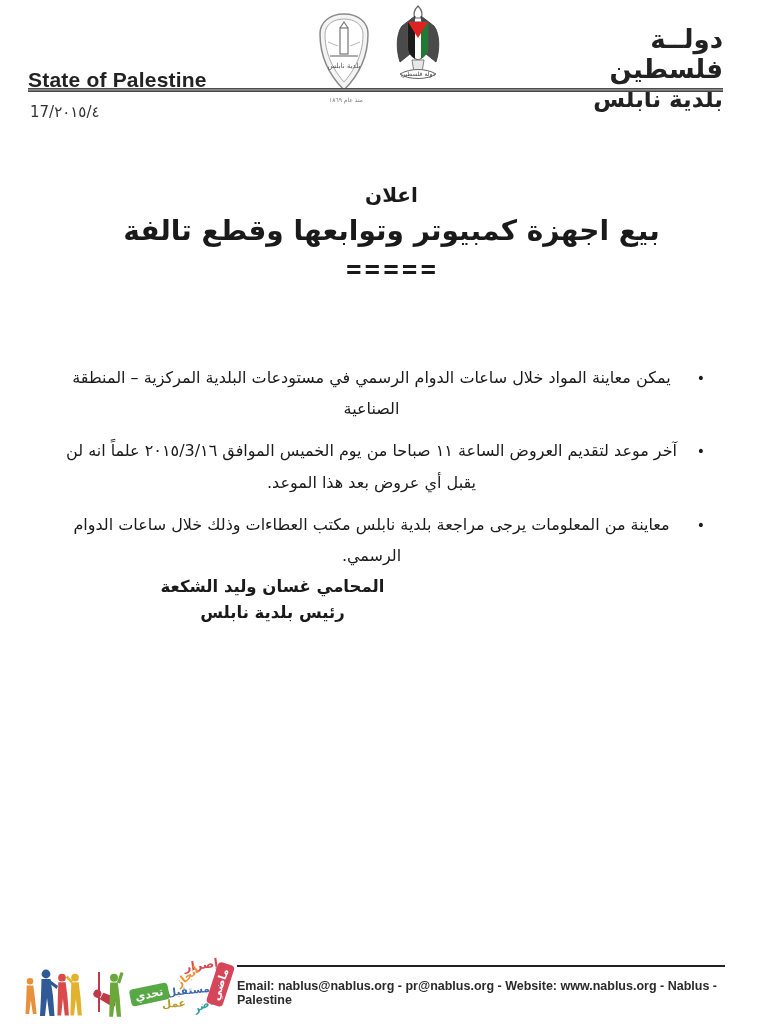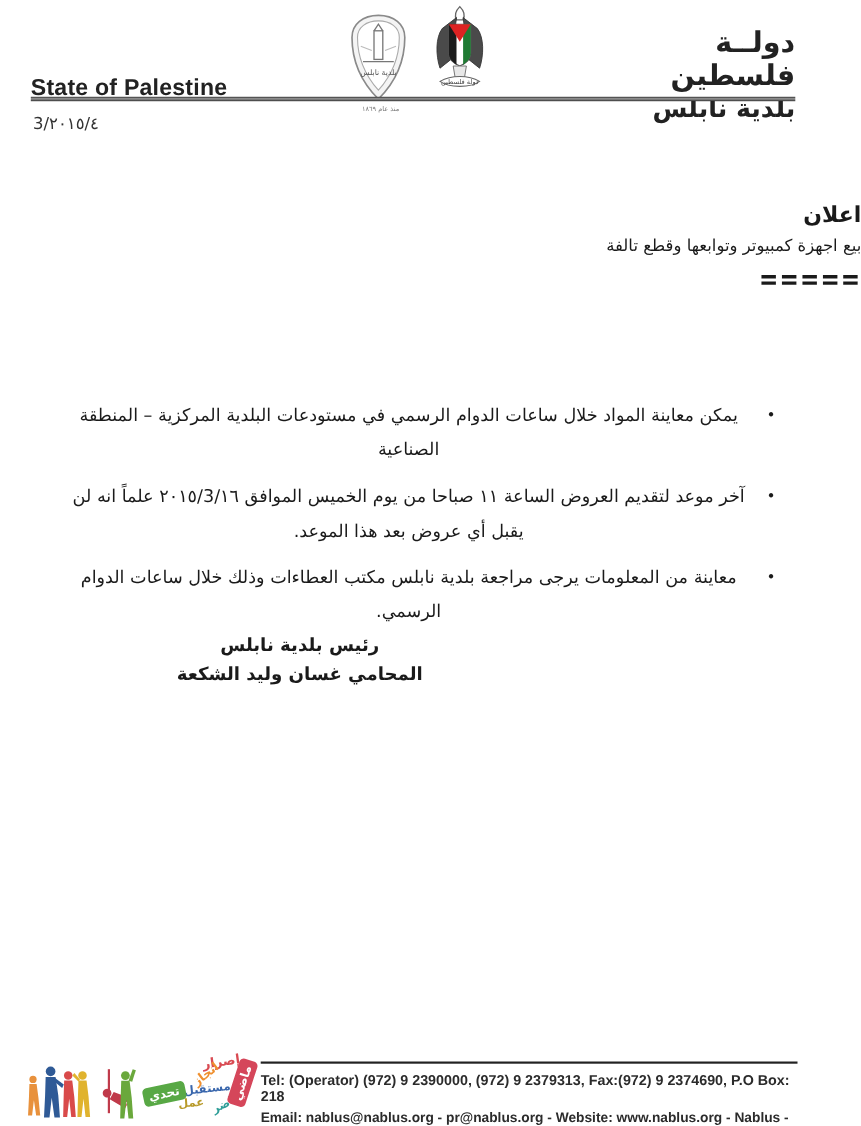--- a/index.html
+++ b/index.html
@@ -32,23 +32,23 @@
   .seal-caption {
     position:absolute; left:318px; top:96px; width:56px; text-align:center;
     font-size:6px; color:#777; direction:rtl;
   }
   .doc-date {
     position:absolute; left:30px; top:103px; direction:rtl;
     font-size:15px; color:#333; font-weight:500;
   }
 
   
-  .title-block { position:absolute; left:0; right:0; top:183px; text-align:right; direction:rtl; }
+  .title-block { position:absolute; left:0; right:0; top:183px; text-align:center; direction:rtl; }
   .title-block .t1 { font-size:20px; font-weight:bold; }
-  .title-block .t2 { font-size:15px; font-weight:normal; margin-top:7px; }
+  .title-block .t2 { font-size:28px; font-weight:bold; margin-top:7px; }
   .title-block .div { font-size:21px; font-weight:bold; margin-top:10px; letter-spacing:1px; transform:scaleY(1.25); }
 
   .intro {
     position:absolute; right:62px; left:62px; top:293px;
     direction:rtl; text-align:justify; font-weight:bold;
     font-size:16.5px; line-height:2.0;
   }
   .bullets { position:absolute; right:78px; left:62px; top:362px; direction:rtl; list-style:none; }
   .bullets li { display:flex; align-items:flex-start; margin-bottom:11px; font-size:16px; line-height:1.95; }
   .bullets .dot { width:24px; flex:0 0 24px; font-size:14px; padding-top:3px; }
@@ -119,21 +119,21 @@
     </svg>
   </div>
 
   <div class="hdr-ar">
     <div class="l1">دولــة فلسطين</div>
     <div class="l2">بلدية نابلس</div>
   </div>
 
   <div class="hdr-rule"></div>
   <div class="seal-caption">منذ عام ١٨٦٩</div>
-  <div class="doc-date">٢٠١٥/٤/3</div>
+  <div class="doc-date">٢٠١٥/٤/17</div>
 
   <div class="title-block">
     <div class="t1">اعلان</div>
     <div class="t2">بيع اجهزة كمبيوتر وتوابعها وقطع تالفة</div>
     <div class="div">=====</div>
   </div>
 
 
   <ul class="bullets">
     <li>
@@ -144,22 +144,22 @@
       <span class="dot">•</span>
       <span class="txt">آخر موعد لتقديم العروض الساعة ١١ صباحا من يوم الخميس الموافق ٢٠١٥/3/١٦ علماً انه لن يقبل أي عروض بعد هذا الموعد.</span>
     </li>
     <li>
       <span class="dot">•</span>
       <span class="txt">معاينة من المعلومات يرجى مراجعة بلدية نابلس مكتب العطاءات وذلك خلال ساعات الدوام الرسمي.</span>
     </li>
   </ul>
 
   <div class="signature">
+    <div>المحامي غسان وليد الشكعة</div>
     <div>رئيس بلدية نابلس</div>
-    <div>المحامي غسان وليد الشكعة</div>
   </div>
 
   <div class="footer-logo">
     <svg class="fig-svg" width="102" height="52" viewBox="0 0 102 52">
       <g fill="#e8913c" transform="translate(6,12) scale(0.82)">
         <circle cx="0" cy="4" r="4"></circle>
           <path d="M-4 9 L4 9 L6 24 L8 44 L3.5 44 L1 27 L-1 44 L-5.5 44 L-4.5 24 Z"></path>
       </g>
       <g fill="#2f5a96" transform="translate(22,4) scale(1.0)">
         <circle cx="0" cy="4" r="4.4"></circle>
@@ -191,17 +191,16 @@
       <span class="w-injaz">انجاز</span>
       <span class="w-must">مستقبل</span>
       <span class="w-amal">عمل</span>
       <span class="w-hader">حاضر</span>
       <span class="w-madi">ماضي</span>
       <span class="w-tahadi">تحدي</span>
     </div>
   </div>
 
   <div class="footer-contact">
-    <div class="tel">Tel: (Operator) (972)  9 2390000, (972) 9 2379313, Fax:(972) 9 2374690, P.O Box: 218</div>
     <div class="email">Email: nablus@nablus.org  -  pr@nablus.org  -  Website: www.nablus.org -  Nablus - Palestine</div>
   </div>
 
 </div>
 
 </body></html>

